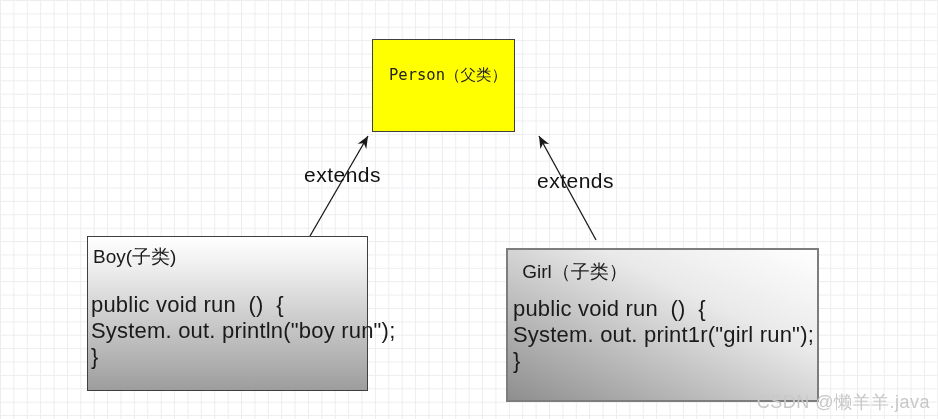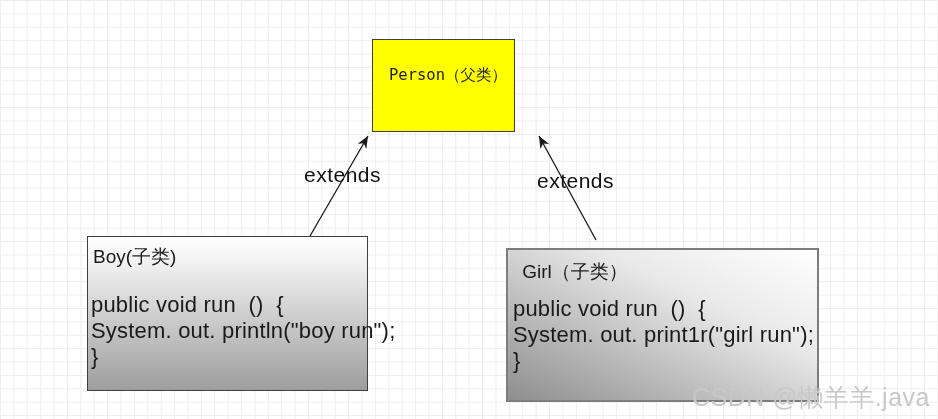--- a/index.html
+++ b/index.html
@@ -79,21 +79,21 @@
   .girl .code{margin-top:11px;margin-left:-4px;}
   .code-line{
     font-size:22px;
     line-height:26px;
     white-space:pre;
     letter-spacing:0.2px;
   }
   .watermark{
     position:absolute;
     right:8px;bottom:5px;
-    font-size:25px;
+    font-size:18px;
     color:var(--watermark);
     z-index:5;
     letter-spacing:0.5px;
   }
 </style>
 </head>
 <body>
 
 <div class="canvas">
 

